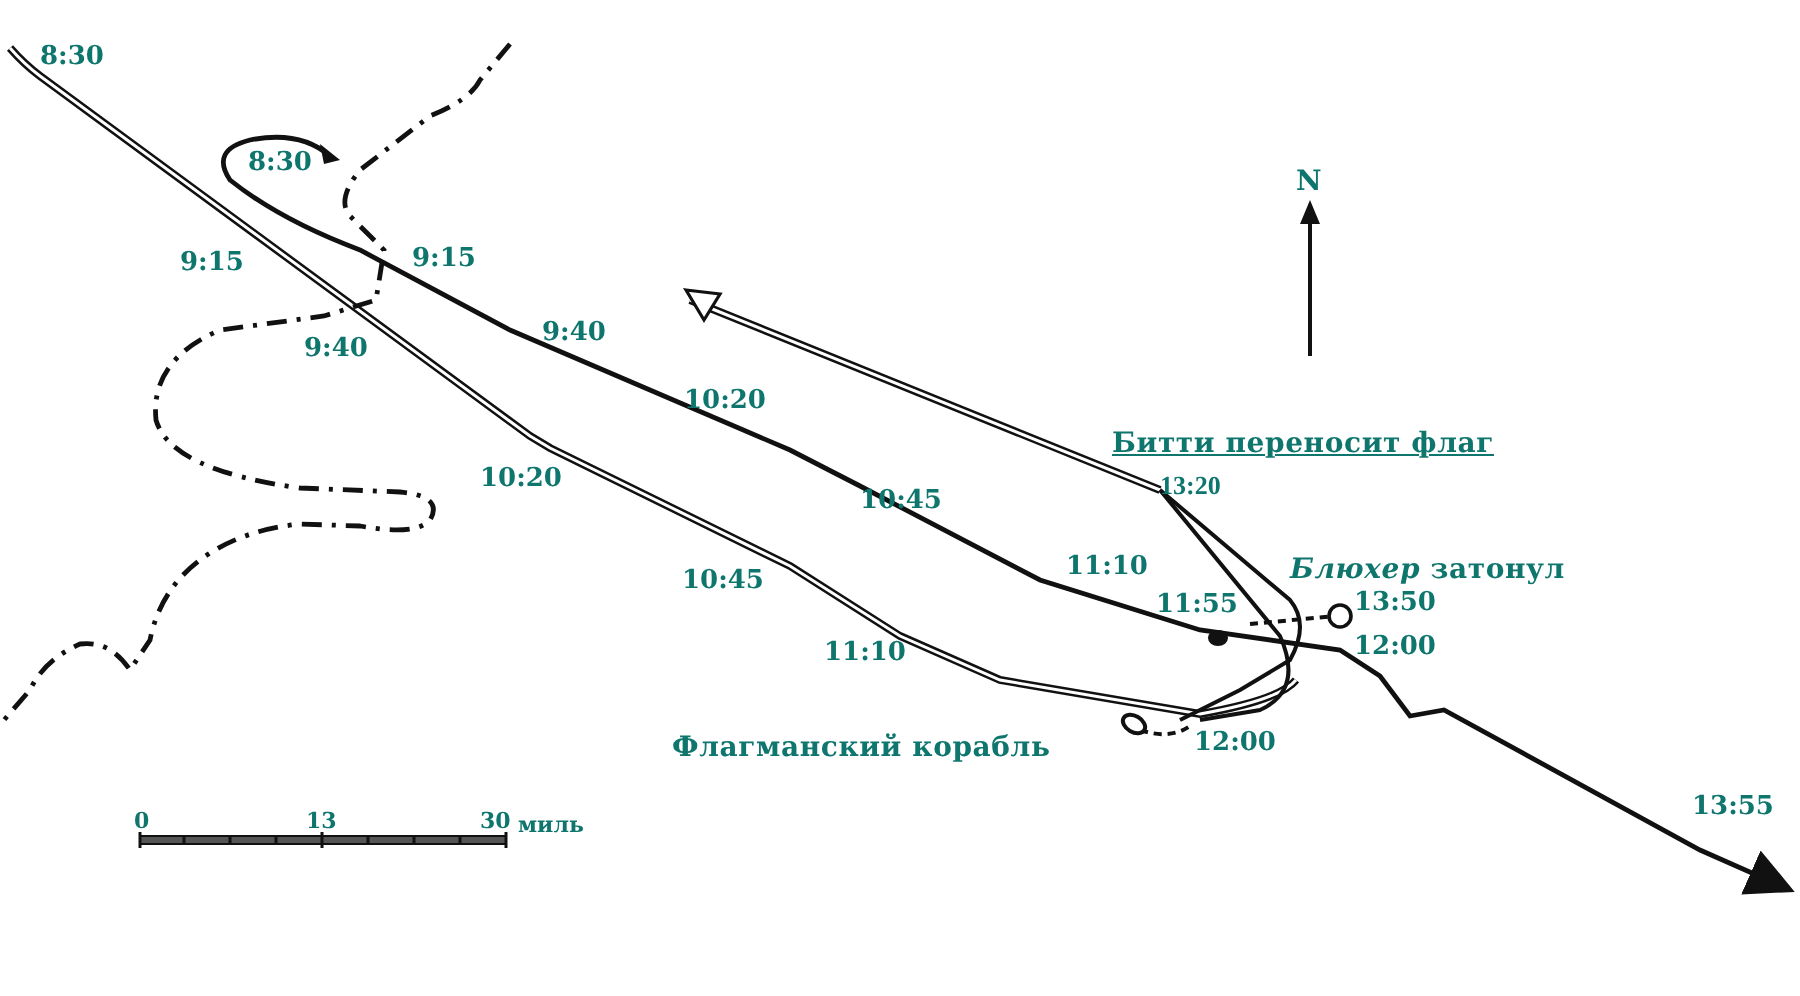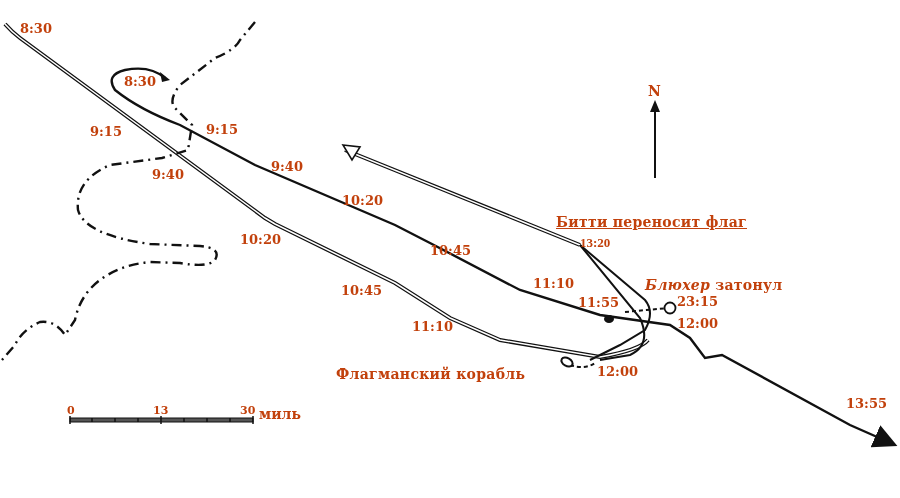--- a/index.html
+++ b/index.html
@@ -1,23 +1,23 @@
 <!DOCTYPE html>
 <html><head>
 <meta charset="utf-8">
 <style>
   html, body { margin: 0; padding: 0; background: #ffffff; }
   #map { position: relative; width: 900px; height: 498px; background: #ffffff; overflow: hidden; }
   #map svg { position: absolute; left: 0; top: 0; }
-  .lbl { position: absolute; font-family: "DejaVu Serif", "Liberation Serif", serif; font-weight: bold; color: #c2410c; white-space: nowrap; line-height: 1; }
+  .lbl { position: absolute; font-family: "DejaVu Serif", "Liberation Serif", serif; font-weight: bold; color: #0f766e; white-space: nowrap; line-height: 1; }
   .t { font-size: 13px; }
   .big { font-size: 14px; letter-spacing: 0.3px; }
   .it { font-style: italic; }
   .scale-lbl { font-size: 11px; }
-  .scale-unit { font-size: 14px; }
+  .scale-unit { font-size: 11px; }
 </style>
 </head>
 <body>
 
 <div id="map">
   <svg width="900" height="498" viewBox="0 0 900 498">
     <defs>
       <marker id="arrowSolid" markerWidth="10" markerHeight="10" refX="8" refY="5" orient="auto">
         <path d="M0,0 L10,5 L0,10 z" fill="#111"></path>
       </marker>
@@ -93,21 +93,21 @@
   <div class="lbl t" style="left:206px; top:123px;">9:15</div>
   <div class="lbl t" style="left:271px; top:160px;">9:40</div>
   <div class="lbl t" style="left:342px; top:194px;">10:20</div>
   <div class="lbl t" style="left:430px; top:244px;">10:45</div>
   <div class="lbl t" style="left:533px; top:277px;">11:10</div>
   <div class="lbl t" style="left:578px; top:296px;text-align:right;">11:55</div>
   <div class="lbl t" style="left:677px; top:317px;">12:00</div>
   <div class="lbl t" style="left:846px; top:397px;">13:55</div>
 
   <div class="lbl t" style="left:580px; top:236px;font-family:Liberation Serif, serif;">13:20</div>
-  <div class="lbl t" style="left:677px; top:295px;">23:15</div>
+  <div class="lbl t" style="left:677px; top:295px;">13:50</div>
 
   <div class="lbl big" style="left:556px; top:215px;text-decoration:underline;">Битти переносит флаг</div>
   <div class="lbl big" style="left:645px; top:278px;">
     <span class="it">Блюхер</span>
     <span>затонул</span>
   </div>
   <div class="lbl big" style="left:336px; top:367px;">Флагманский корабль</div>
 
   <div class="lbl scale-lbl" style="left:67px; top:405px;">0</div>
   <div class="lbl scale-lbl" style="left:153px; top:405px;">13</div>

